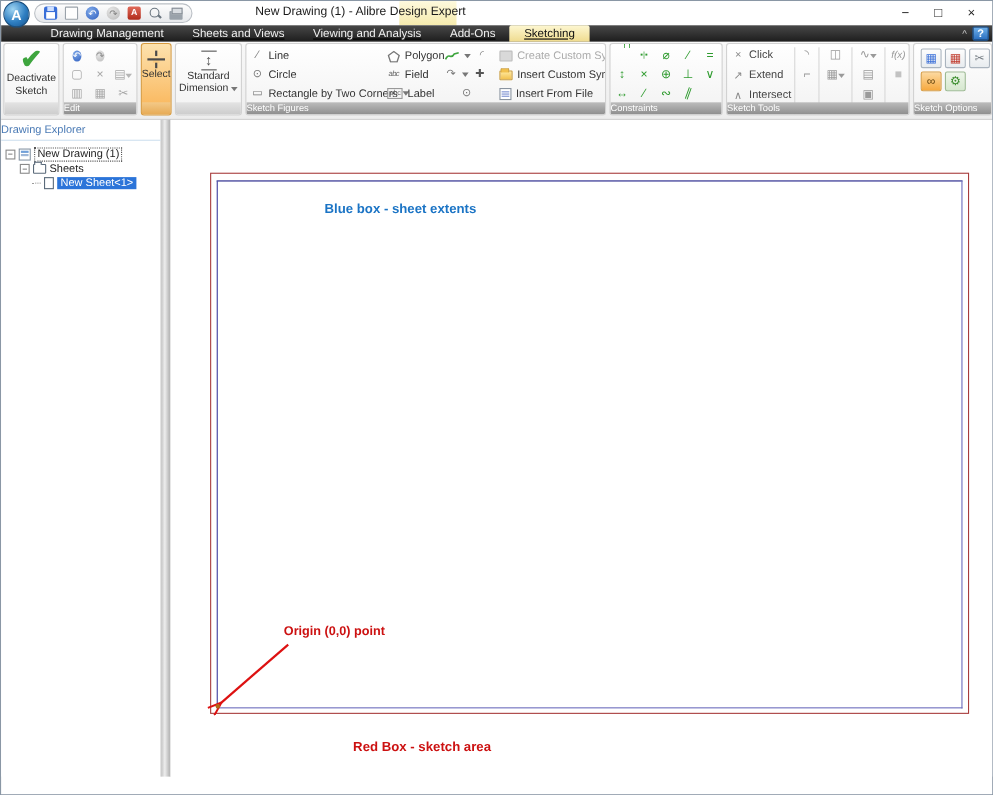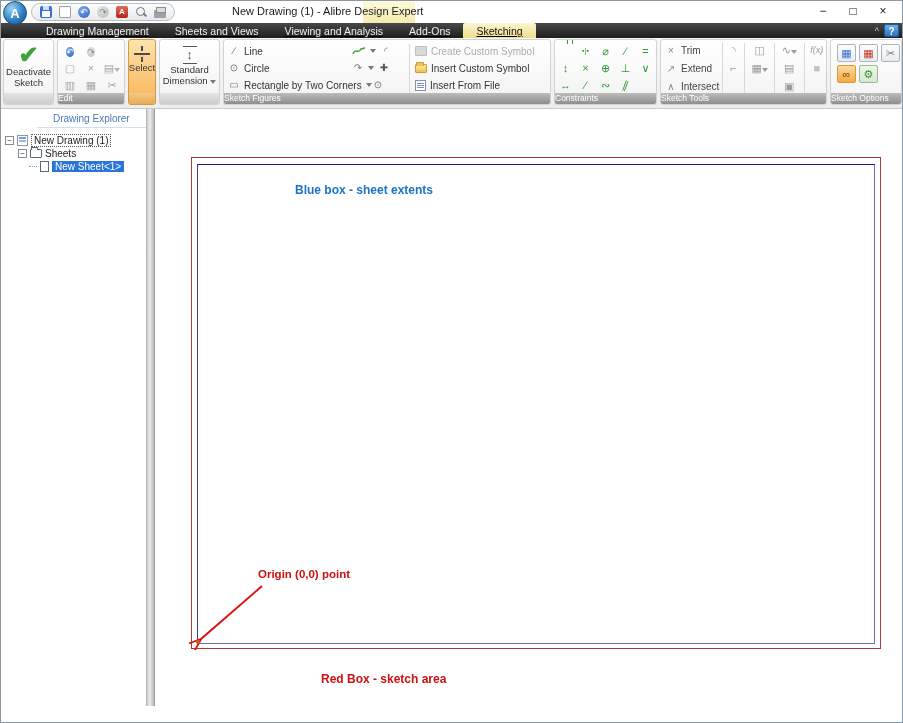--- a/index.html
+++ b/index.html
@@ -102,21 +102,21 @@
   .opt-btn { width:19px; height:18px; border:1px solid #aab4be; border-radius:2px; background:linear-gradient(#fdfdfd,#e8ecef);
              text-align:center; line-height:17px; font-size:11px; }
   .ob-grid-blue { color:#3a6fd8; }
   .ob-grid-red  { color:#c0392b; }
   .ob-scissors  { color:#7a8288; }
   .ob-active { background:linear-gradient(#fcd9a0,#f6a93f); border-color:#d79b3f; color:#6b4a12; }
   .ob-green  { background:linear-gradient(#eef6ea,#d6e8cf); border-color:#9cba92; color:#3d8f2f; }
 
   
   .explorer { position:absolute; left:0; top:108px; width:146px; height:597px; background:#fff; border-right:1px solid #b8b8b8; }
-  .explorer-title { color:#4a7ab5; font-size:10px; padding:4px 0 3px 16px; border-bottom:1px solid #cfe0ef;margin-left:36px; }
+  .explorer-title { color:#4a7ab5; font-size:10px; padding:4px 0 3px 0; border-bottom:1px solid #cfe0ef; }
   .tree { padding:6px 0 0 4px; font-size:10px; color:#222; }
   .tree-row { display:flex; align-items:center; height:13px; gap:3px; }
   .expander { width:9px; height:9px; border:1px solid #8a8a8a; background:#fff; font-size:8px; line-height:7px; text-align:center; color:#333; flex:none; }
   .conn { width:8px; border-bottom:1px dotted #9a9a9a; height:1px; flex:none; }
   .doc-ico { width:11px; height:11px; background:#fff; border:1px solid #8896a6; position:relative; flex:none; }
   .doc-ico::after { content:""; position:absolute; left:1px; top:1px; width:7px; height:2px; background:#6f9fd8; box-shadow:0 3px 0 #9fb8d8; }
   .fold-ico { width:12px; height:9px; background:#fff; border:1px solid #5a6a7a; border-radius:1px; position:relative; flex:none; }
   .fold-ico::before { content:""; position:absolute; left:0; top:-3px; width:5px; height:2px; background:#fff; border:1px solid #5a6a7a; border-bottom:none; }
   .sheet-ico { width:9px; height:11px; background:#fff; border:1px solid #5a6a7a; flex:none; }
   .focus-dotted { border:1px dotted #555; padding:0 2px; }
@@ -234,20 +234,36 @@
               <span>Line</span>
             </div>
           <div class="frow">
               <span class="ficon">⊙</span>
               <span>Circle</span>
             </div>
           <div class="frow">
               <span class="ficon">▭</span>
               <span>Rectangle by Two Corners</span>
               <span class="dd-arrow"></span>
+            </div>
+        </div>
+        <div class="fcol" style="width:66px;">
+          <div class="frow">
+            <svg class="ficon" width="11" height="11" viewBox="0 0 11 11">
+                <polygon points="5.5,0.8 10.4,4.4 8.5,10.2 2.5,10.2 0.6,4.4" fill="none" stroke="#777" stroke-width="1.2"></polygon>
+              </svg>
+            <span>Polygon</span>
+          </div>
+          <div class="frow">
+              <span class="ficon abc-ico">abc</span>
+              <span>Field</span>
+            </div>
+          <div class="frow">
+              <span class="abc-box">abc</span>
+              <span>Label</span>
             </div>
         </div>
         <div class="fcol" style="width:52px;">
           <div class="frow">
             <svg width="14" height="10" viewBox="0 0 14 10">
                 <path d="M1,8 C4,1 6,9 9,3 L13,2" fill="none" stroke="#3ea53e" stroke-width="1.5"></path>
               </svg>
             <span class="dd-arrow"></span>
             <span class="ficon">◜</span>
           </div>
@@ -298,21 +314,21 @@
         <div class="cg"></div>
       </div>
       <div class="rgroup-label">Constraints</div>
     </div>
 
     <div class="rgroup" style="left:659px; width:167px;">
       <div class="rgroup-body tools-cols">
         <div class="fcol" style="width:52px;">
           <div class="trow">
               <span class="ticon">×</span>
-              <span>Trim</span>
+              <span>Click</span>
             </div>
           <div class="trow">
               <span class="ticon">↗</span>
               <span>Extend</span>
             </div>
           <div class="trow">
               <span class="ticon">∧</span>
               <span>Intersect</span>
             </div>
         </div>

